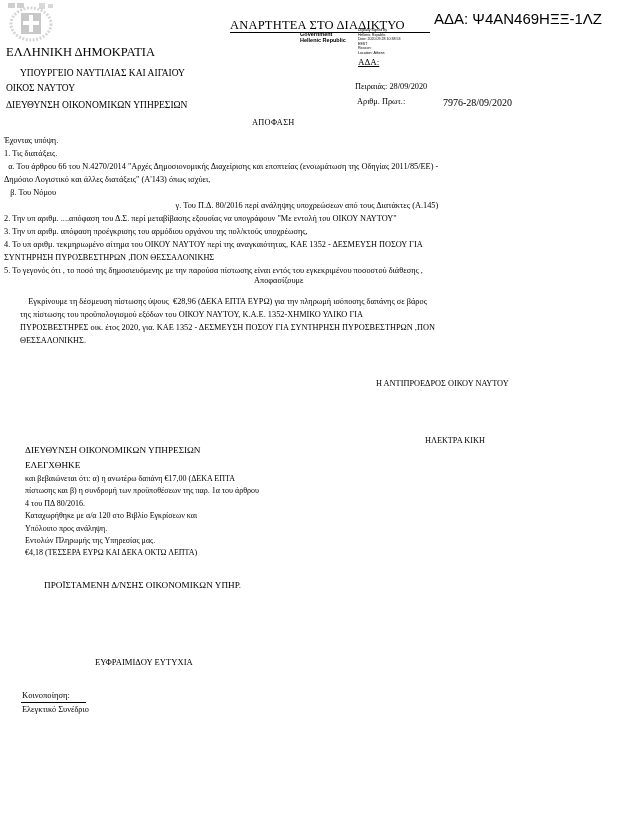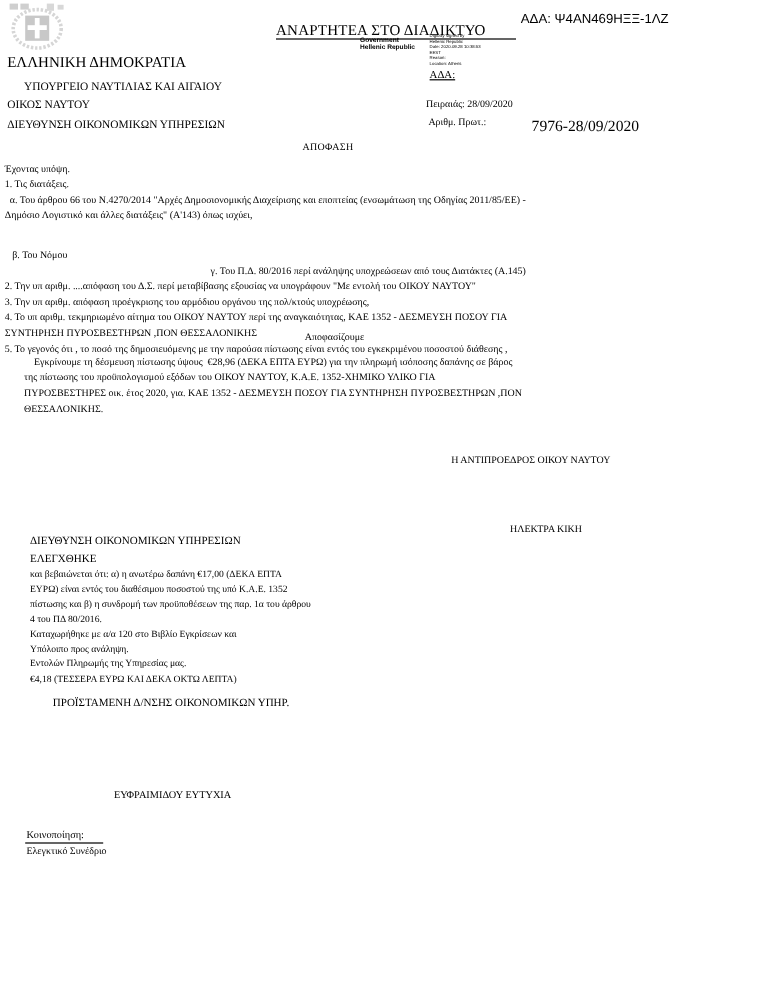--- a/index.html
+++ b/index.html
@@ -34,21 +34,21 @@
     <rect x="11" y="1" width="7" height="5" fill="#cfcfcf"></rect>
     <ellipse cx="25" cy="22" rx="20" ry="16" fill="none" stroke="#d6d6d6" stroke-width="3" stroke-dasharray="2 1.5"></ellipse>
     <rect x="15" y="11" width="20" height="21" fill="#c8c8c8"></rect>
     <rect x="23" y="13" width="4" height="17" fill="#ffffff"></rect>
     <rect x="17" y="19" width="16" height="4" fill="#ffffff"></rect>
     <rect x="33" y="1" width="6" height="6" fill="#d8d8d8"></rect>
     <rect x="42" y="2" width="5" height="4" fill="#d8d8d8"></rect>
   </svg>
 </div>
 
-<div class="abs sans f11" style="left:434px; top:10px; font-size:11px;">ΑΔΑ: Ψ4ΑΝ469ΗΞΞ-1ΛΖ</div>
+<div class="abs sans f11" style="left:434px; top:10px; font-size:15px;">ΑΔΑ: Ψ4ΑΝ469ΗΞΞ-1ΛΖ</div>
 
 <div class="abs serif" style="left:230px; top:18px; font-size:12.5px; letter-spacing:0.2px;">ΑΝΑΡΤΗΤΕΑ ΣΤΟ ΔΙΑΔΙΚΤΥΟ</div>
 <div class="sigline"></div>
 
 <div class="abs sans bold" style="left:300px; top:31px; font-size:5.5px; line-height:6px;">Government</div>
 <div class="abs sans bold" style="left:300px; top:37px; font-size:5.5px; line-height:6px;">Hellenic Republic</div>
 <div class="abs sans" style="left:358px; top:28px; font-size:3.6px; line-height:4.6px;">
   <div>Digitally signed by</div>
   <div>Hellenic Republic</div>
   <div>Date: 2020.09.28 10:38:53</div>
@@ -58,30 +58,30 @@
 </div>
 <div class="abs serif u" style="left:358px; top:57px; font-size:9px;">ΑΔΑ:</div>
 
 <div class="abs serif" style="left:6px; top:45px; font-size:12.5px;">ΕΛΛΗΝΙΚΗ ΔΗΜΟΚΡΑΤΙΑ</div>
 <div class="abs serif" style="left:20px; top:68px; font-size:9.5px;">ΥΠΟΥΡΓΕΙΟ ΝΑΥΤΙΛΙΑΣ ΚΑΙ ΑΙΓΑΙΟΥ</div>
 <div class="abs serif" style="left:6px; top:83px; font-size:9.5px;">ΟΙΚΟΣ ΝΑΥΤΟΥ</div>
 <div class="abs serif" style="left:6px; top:100px; font-size:9.5px;">ΔΙΕΥΘΥΝΣΗ ΟΙΚΟΝΟΜΙΚΩΝ ΥΠΗΡΕΣΙΩΝ</div>
 
 <div class="abs serif" style="left:355px; top:82px; font-size:8.3px;">Πειραιάς: 28/09/2020</div>
 <div class="abs serif" style="left:357px; top:97px; font-size:8.3px;">Αριθμ. Πρωτ.:</div>
-<div class="abs serif" style="left:443px; top:97px; font-size:13px;">7976-28/09/2020</div>
+<div class="abs serif" style="left:443px; top:97px; font-size:10px;">7976-28/09/2020</div>
 
 <div class="abs serif" style="left:252px; top:118px; font-size:8.3px; letter-spacing:0.3px;">ΑΠΟΦΑΣΗ</div>
 
 <div class="para serif" style="left:4px; top:134px;">
   <div>Έχοντας υπόψη.</div>
   <div>1.  Τις διατάξεις.</div>
   <div style="white-space:pre;">  α. Του άρθρου 66 του Ν.4270/2014 "Αρχές Δημοσιονομικής Διαχείρισης και εποπτείας (ενσωμάτωση της Οδηγίας 2011/85/ΕΕ) -</div>
   <div>Δημόσιο Λογιστικό και άλλες διατάξεις" (Α'143) όπως ισχύει,</div>
-  <div style="white-space:pre;margin-top:20px;">   β. Του Νόμου</div>
+  <div style="white-space:pre;">   β. Του Νόμου</div>
   <div style="white-space:pre;text-align:right;">   γ. Του Π.Δ. 80/2016 περί ανάληψης υποχρεώσεων από τους Διατάκτες (Α.145)</div>
   <div>2.  Την υπ αριθμ. ....απόφαση του Δ.Σ. περί μεταβίβασης εξουσίας να υπογράφουν "Με εντολή του ΟΙΚΟΥ ΝΑΥΤΟΥ"</div>
   <div>3. Την υπ αριθμ. απόφαση προέγκρισης του αρμόδιου οργάνου της πολ/κτούς υποχρέωσης,</div>
   <div>4. Το υπ αριθμ.  τεκμηριωμένο αίτημα του ΟΙΚΟΥ ΝΑΥΤΟΥ περί της αναγκαιότητας, ΚΑΕ 1352 - ΔΕΣΜΕΥΣΗ ΠΟΣΟΥ ΓΙΑ</div>
   <div>ΣΥΝΤΗΡΗΣΗ ΠΥΡΟΣΒΕΣΤΗΡΩΝ ,ΠΟΝ ΘΕΣΣΑΛΟΝΙΚΗΣ</div>
   <div>5.  Το γεγονός ότι , το ποσό της δημοσιευόμενης με την παρούσα πίστωσης είναι εντός του εγκεκριμένου ποσοστού διάθεσης ,</div>
 </div>
 
 <div class="abs serif" style="left:254px; top:276px; font-size:8.3px;">Αποφασίζουμε</div>
 
@@ -92,21 +92,20 @@
   <div>ΘΕΣΣΑΛΟΝΙΚΗΣ.</div>
 </div>
 
 <div class="abs serif" style="left:376px; top:379px; font-size:8.3px;">Η ΑΝΤΙΠΡΟΕΔΡΟΣ ΟΙΚΟΥ ΝΑΥΤΟΥ</div>
 <div class="abs serif" style="left:425px; top:436px; font-size:8.3px;">ΗΛΕΚΤΡΑ ΚΙΚΗ</div>
 
 <div class="abs serif" style="left:25px; top:445px; font-size:9.2px;">ΔΙΕΥΘΥΝΣΗ ΟΙΚΟΝΟΜΙΚΩΝ ΥΠΗΡΕΣΙΩΝ</div>
 <div class="abs serif" style="left:25px; top:460px; font-size:9.2px;">ΕΛΕΓΧΘΗΚΕ</div>
 <div class="para serif" style="left:25px; top:473px; line-height:12.4px; font-size:8px;">
   <div>και βεβαιώνεται ότι: α) η ανωτέρω δαπάνη €17,00  (ΔΕΚΑ ΕΠΤΑ</div>
-  <div>ΕΥΡΩ) είναι εντός του διαθέσιμου ποσοστού της υπό Κ.Α.Ε. 1352</div>
   <div>πίστωσης και β) η συνδρομή των προϋποθέσεων της παρ. 1α του άρθρου</div>
   <div>4 του ΠΔ 80/2016.</div>
   <div>Καταχωρήθηκε με α/α 120 στο Βιβλίο Εγκρίσεων και</div>
   <div>Υπόλοιπο προς ανάληψη.</div>
   <div>Εντολών Πληρωμής της Υπηρεσίας μας.</div>
   <div>€4,18 (ΤΕΣΣΕΡΑ ΕΥΡΩ ΚΑΙ ΔΕΚΑ ΟΚΤΩ ΛΕΠΤΑ)</div>
 </div>
 <div class="abs serif" style="left:44px; top:580px; font-size:9.2px;">ΠΡΟΪΣΤΑΜΕΝΗ Δ/ΝΣΗΣ ΟΙΚΟΝΟΜΙΚΩΝ ΥΠΗΡ.</div>
 <div class="abs serif" style="left:95px; top:657px; font-size:8.6px;">ΕΥΦΡΑΙΜΙΔΟΥ ΕΥΤΥΧΙΑ</div>
 

